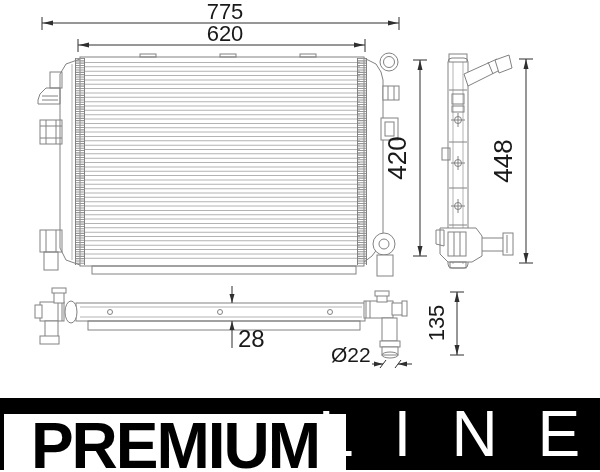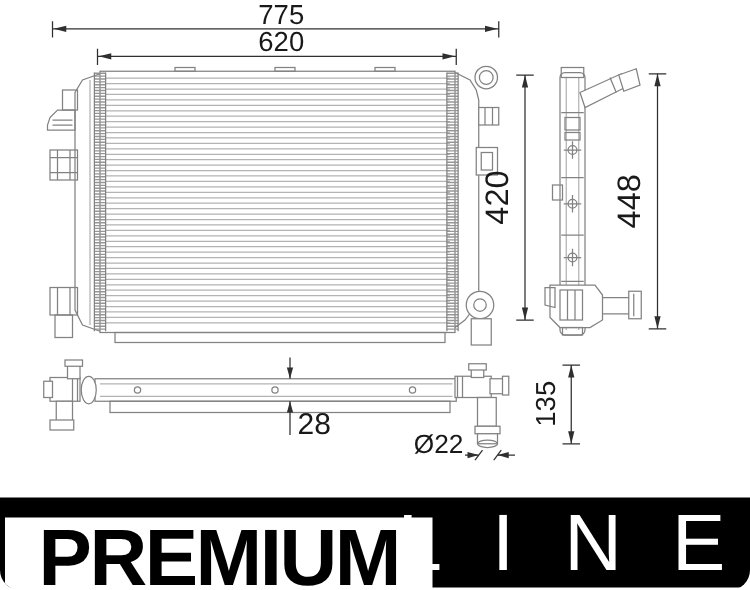--- a/index.html
+++ b/index.html
@@ -1,20 +1,19 @@
 <!DOCTYPE html>
 <html style="--background: #ffffff; --part-line: #828282; --fin-line: #b3b3b3; --hatch-line: #969696; --dimension-line: #2f2f2f; --dimension-text: #191919; --logo-bar: #000000; --logo-premium-bg: #ffffff; --logo-premium-text: #000000; --logo-line-text: #ffffff;"><head>
 <meta charset="utf-8">
 <style>
   html,body{margin:0;padding:0;background:#fff;}
   .canvas{
     position:relative;width:600px;height:472px;overflow:hidden;
     background:var(--background,#fff);
     font-family:"Liberation Sans",sans-serif;
-    border-radius:16px;
   }
   svg{position:absolute;left:0;top:0;display:block;}
   
   .p{fill:none;stroke:var(--part-line,#828282);stroke-width:1;}
   .pl{fill:none;stroke:var(--fin-line,#b3b3b3);stroke-width:1;}
   .pf{fill:#ffffff;stroke:var(--part-line,#828282);stroke-width:1;}
   .fins{stroke:var(--fin-line,#b3b3b3);stroke-width:276;stroke-dasharray:1 3.35;fill:none;}
   .hatch{stroke:var(--hatch-line,#969696);stroke-width:9;stroke-dasharray:1.1 1.2;fill:none;}
   
   .d{fill:none;stroke:var(--dimension-line,#2f2f2f);stroke-width:1;}

